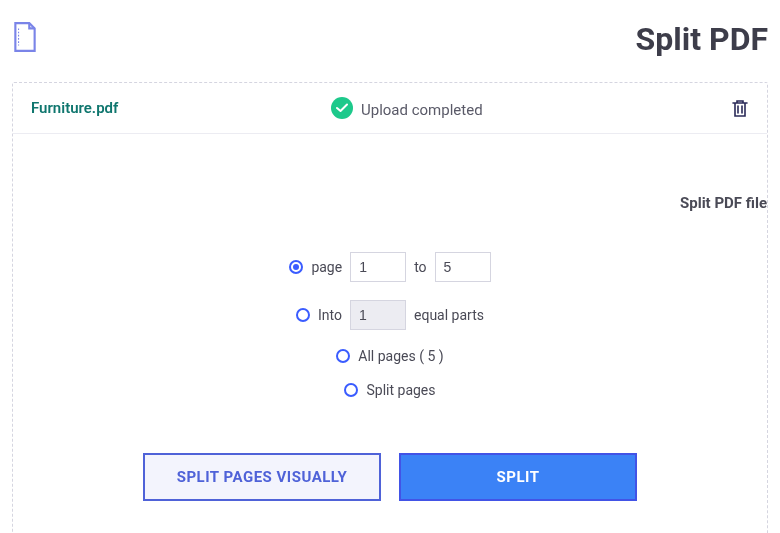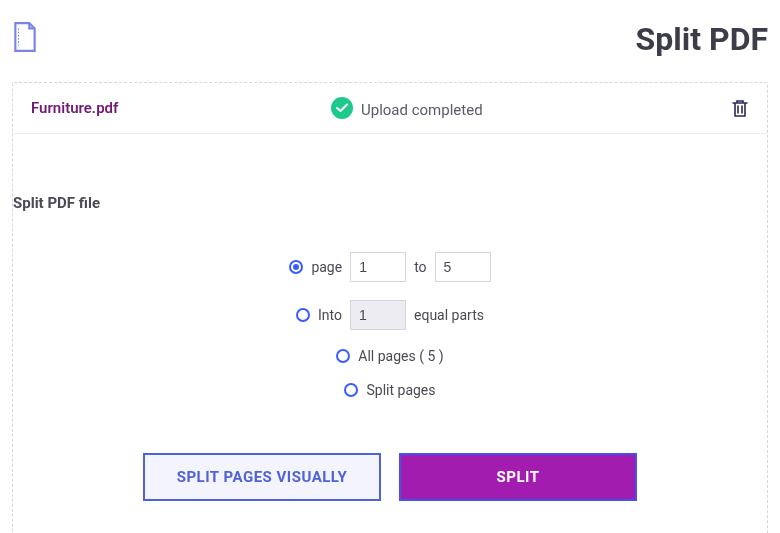--- a/index.html
+++ b/index.html
@@ -37,21 +37,21 @@
       padding: 0;
     }
     .upload-row {
       display: flex;
       align-items: center;
       padding: 14px 18px;
       border-bottom: 1px solid #ececf2;
     }
     .filename {
       font-weight: 600;
-      color: #701a75;
+      color: #0f766e;
       font-size: 15px;
       flex: 0 0 auto;
       width: 300px;
     }
     .status-wrap {
       display: flex;
       align-items: flex-end;
       gap: 8px;
       flex: 1;
     }
@@ -63,21 +63,21 @@
     }
     .check-circle svg { width: 12px; height: 10px; }
     .status-text { color: #5a5a68; font-size: 15px; }
     .delete-btn {
       cursor: pointer;
       color: #3a3a68;
       display: flex;
     }
     .delete-btn svg { width: 18px; height: 20px; }
     .section-title {
-      text-align: left;
+      text-align: right;
       font-weight: 700;
       color: #4a4a56;
       font-size: 15px;
       margin: 60px 0 40px;
     }
     .options-row {
       display: flex;
       align-items: center;
       gap: 18px;
       padding: 0 18px 20px;
@@ -134,21 +134,21 @@
       align-items: center;
       justify-content: center;
       min-width: 238px;
     }
     .btn-outline {
       background: #f3f4fd;
       border: 2px solid #4f62d8;
       color: #4f62d8;
     }
     .btn-solid {
-      background: #a21caf;
+      background: #3b82f6;
       border: 2px solid #4253e6;
       color: #fff;
     }
   </style>
 </head>
 <body>
 
 <div class="header">
   <div class="title-row">
     <span>

